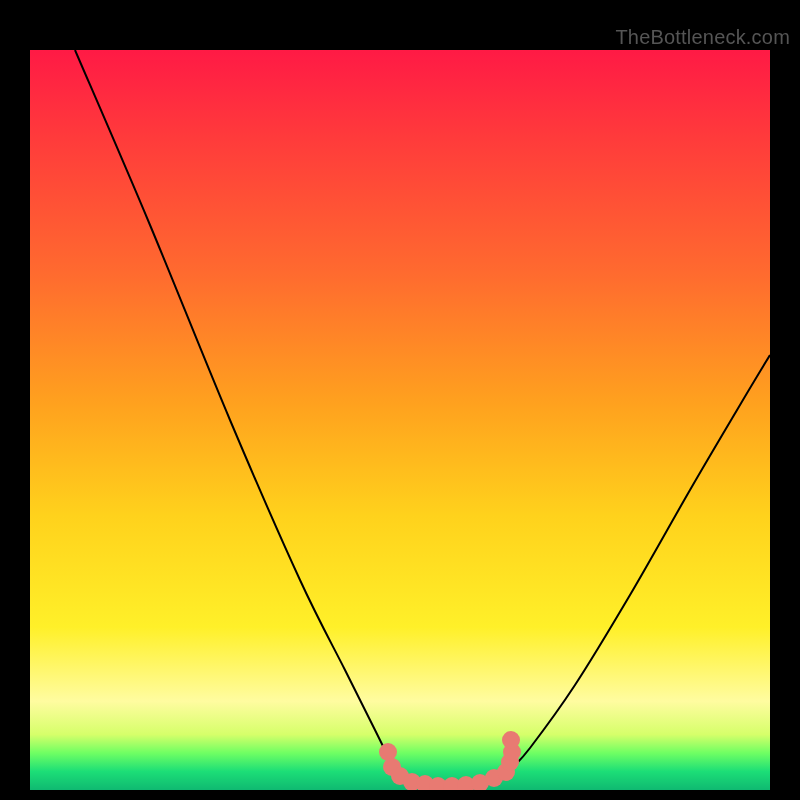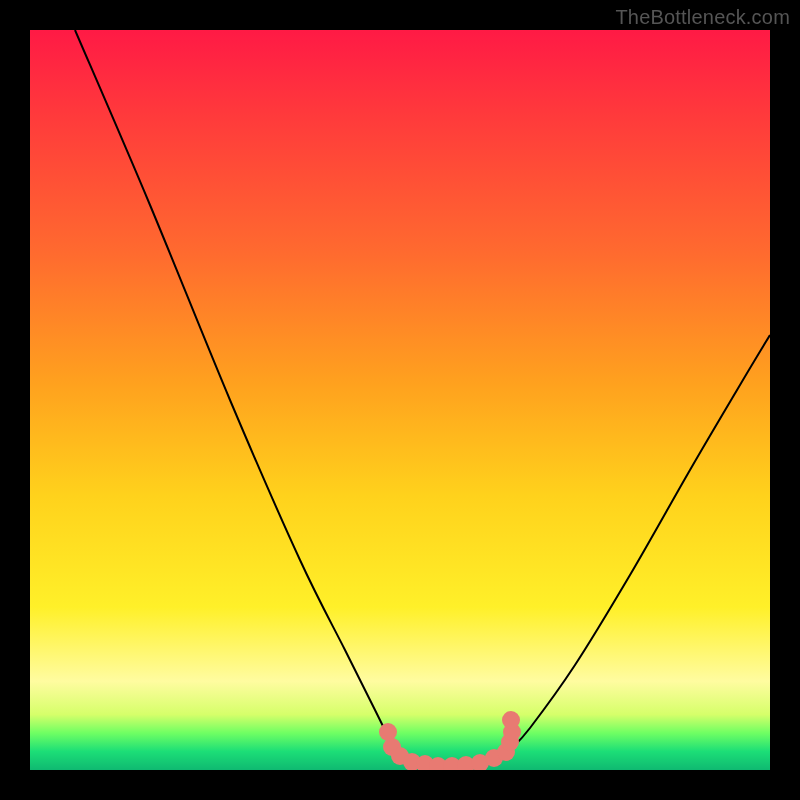--- a/index.html
+++ b/index.html
@@ -9,20 +9,21 @@
     height: 800px;
     overflow: hidden;
     background: #000;
     font-family: Arial, Helvetica, sans-serif;
   }
   .frame {
     position: relative;
     width: 800px;
     height: 576px;
     background: #000;
+    margin-top: 20px;
   }
   .watermark {
     position: absolute;
     top: 6px;
     right: 10px;
     color: #555;
     font-size: 20px;
     font-weight: 400;
     letter-spacing: 0.2px;
   }

